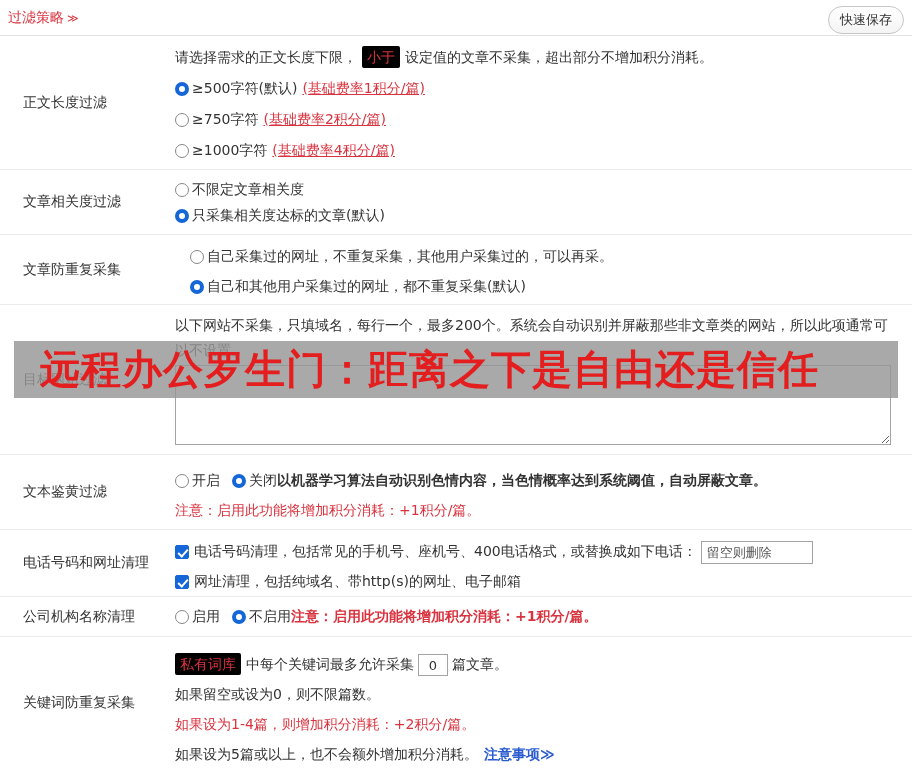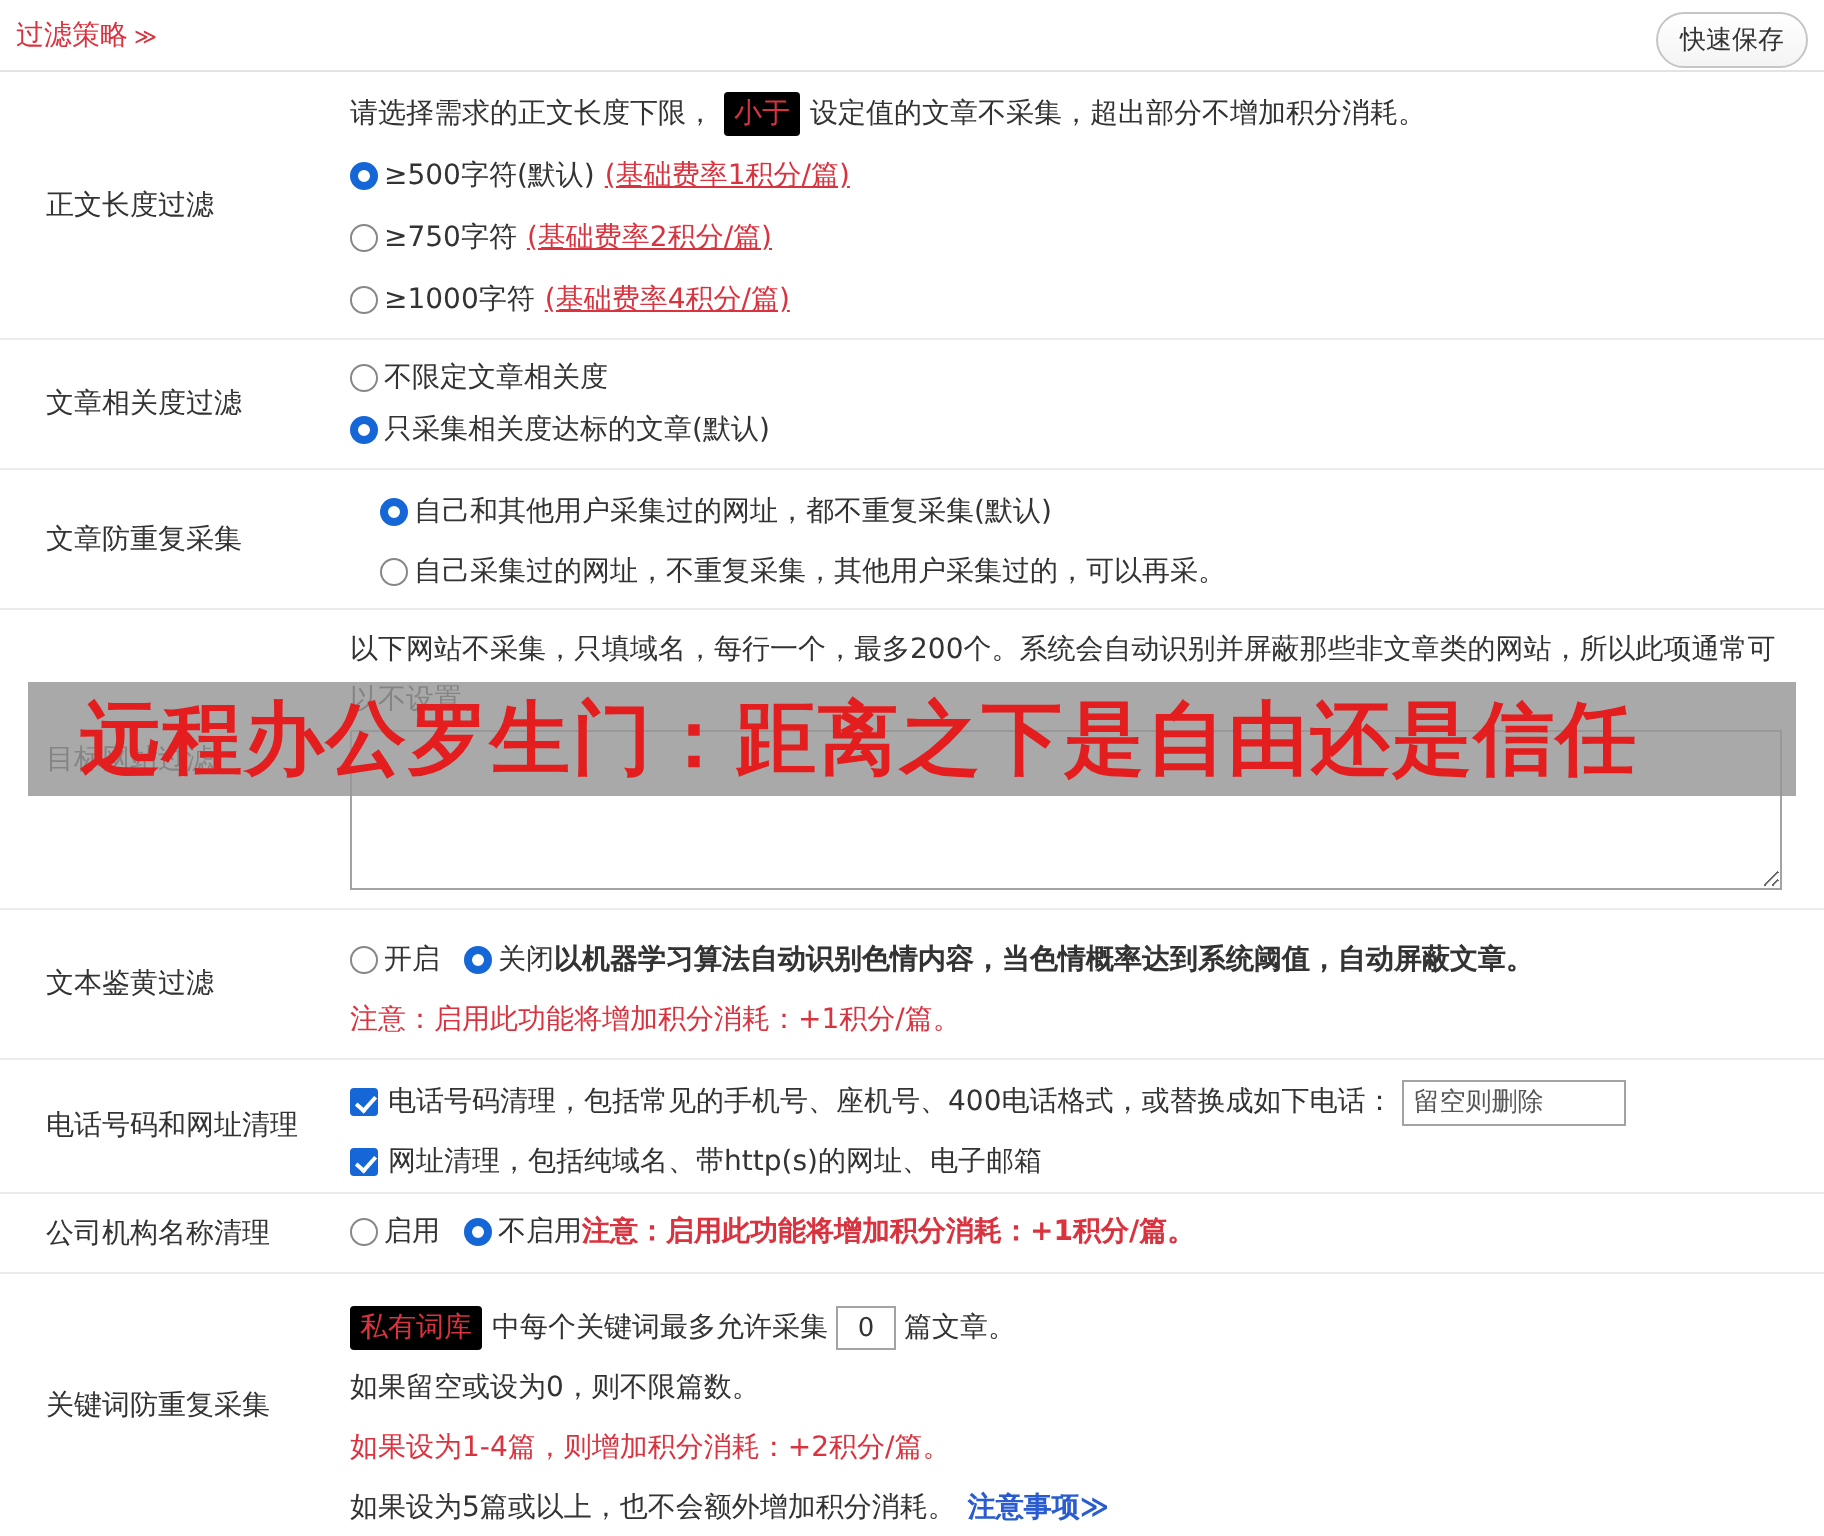--- a/index.html
+++ b/index.html
@@ -82,22 +82,22 @@
     <div class="row-label">文章相关度过滤</div>
     <div class="row-content">
       <div class="line"><span class="radio"></span><span>不限定文章相关度</span></div>
       <div class="line"><span class="radio checked"></span><span>只采集相关度达标的文章(默认)</span></div>
     </div>
   </div>
 
   <div class="row row3">
     <div class="row-label">文章防重复采集</div>
     <div class="row-content">
+      <div class="line"><span class="radio"></span><span>自己采集过的网址，不重复采集，其他用户采集过的，可以再采。</span></div>
       <div class="line"><span class="radio checked"></span><span>自己和其他用户采集过的网址，都不重复采集(默认)</span></div>
-      <div class="line"><span class="radio"></span><span>自己采集过的网址，不重复采集，其他用户采集过的，可以再采。</span></div>
     </div>
   </div>
 
   <div class="row row4">
     <div class="row-label">目标网站过滤</div>
     <div class="row-content">
       <div class="desc-p wrap">以下网站不采集，只填域名，每行一个，最多200个。系统会自动识别并屏蔽那些非文章类的网站，所以此项通常可以不设置。</div>
       <textarea class="sites-textarea" style=""></textarea>
     </div>
   </div>

